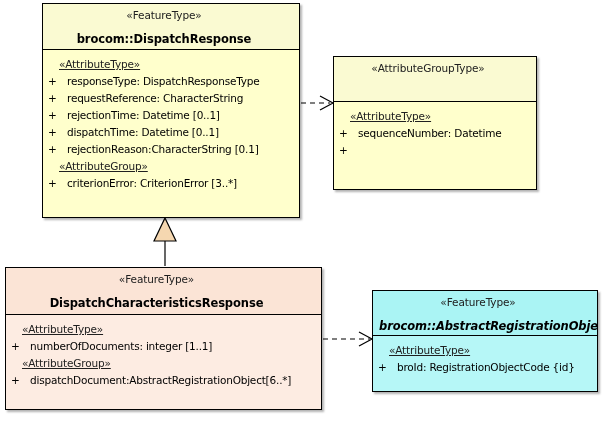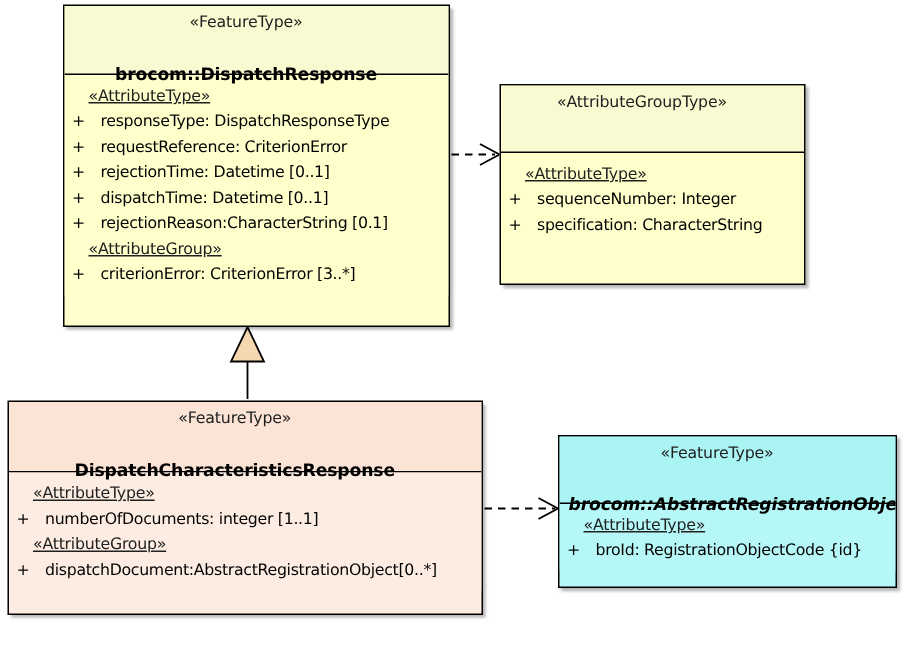--- a/index.html
+++ b/index.html
@@ -51,21 +51,21 @@
     color: #202020;
     line-height: 14px;
     letter-spacing: -0.1px;
   }
   .classname {
     display: block;
     font-size: 11.5px;
     font-weight: bold;
     color: #000000;
     line-height: 15px;
-    margin-top: 20px;
+    margin-top: 10px;
     letter-spacing: -0.1px;
   }
   .classname.abstract {
     font-style: italic;
   }
 
   
   .group-label {
     font-size: 10.5px;
     color: #202020;
@@ -168,21 +168,21 @@
     <div class="uml-body">
 
       <div class="group-label">«AttributeType»</div>
 
       <div class="attr-row">
         <span class="attr-vis">+</span>
         <span class="attr-text">responseType: DispatchResponseType</span>
       </div>
       <div class="attr-row">
         <span class="attr-vis">+</span>
-        <span class="attr-text">requestReference: CriterionError</span>
+        <span class="attr-text">requestReference: CharacterString</span>
       </div>
       <div class="attr-row">
         <span class="attr-vis">+</span>
         <span class="attr-text">rejectionTime: Datetime [0..1]</span>
       </div>
       <div class="attr-row">
         <span class="attr-vis">+</span>
         <span class="attr-text">dispatchTime: Datetime [0..1]</span>
       </div>
       <div class="attr-row">
@@ -202,25 +202,24 @@
   <div class="uml-class theme-yellow" id="class-criterion-error">
     <div class="uml-header">
       <span class="stereotype">«AttributeGroupType»</span>
     </div>
     <div class="uml-body">
 
       <div class="group-label">«AttributeType»</div>
 
       <div class="attr-row">
         <span class="attr-vis">+</span>
-        <span class="attr-text">sequenceNumber: Integer</span>
-      </div>
-      <div class="attr-row">
-        <span class="attr-vis">+</span>
-        <span class="attr-text">specification: CharacterString</span>
+        <span class="attr-text">sequenceNumber: Datetime</span>
+      </div>
+      <div class="attr-row">
+        <span class="attr-vis">+</span>
       </div>
     </div>
   </div>
 
   <div class="uml-class theme-peach" id="class-dispatch-characteristics">
     <div class="uml-header">
       <span class="stereotype">«FeatureType»</span>
       <span class="classname">DispatchCharacteristicsResponse</span>
     </div>
     <div class="uml-body">
@@ -229,21 +228,21 @@
 
       <div class="attr-row">
         <span class="attr-vis">+</span>
         <span class="attr-text">numberOfDocuments: integer [1..1]</span>
       </div>
 
       <div class="group-label">«AttributeGroup»</div>
 
       <div class="attr-row">
         <span class="attr-vis">+</span>
-        <span class="attr-text">dispatchDocument:AbstractRegistrationObject[0..*]</span>
+        <span class="attr-text">dispatchDocument:AbstractRegistrationObject[6..*]</span>
       </div>
     </div>
   </div>
 
   <div class="uml-class theme-cyan" id="class-abstract-registration">
     <div class="uml-header">
       <span class="stereotype">«FeatureType»</span>
       <span class="classname abstract">brocom::AbstractRegistrationObject</span>
     </div>
     <div class="uml-body">

